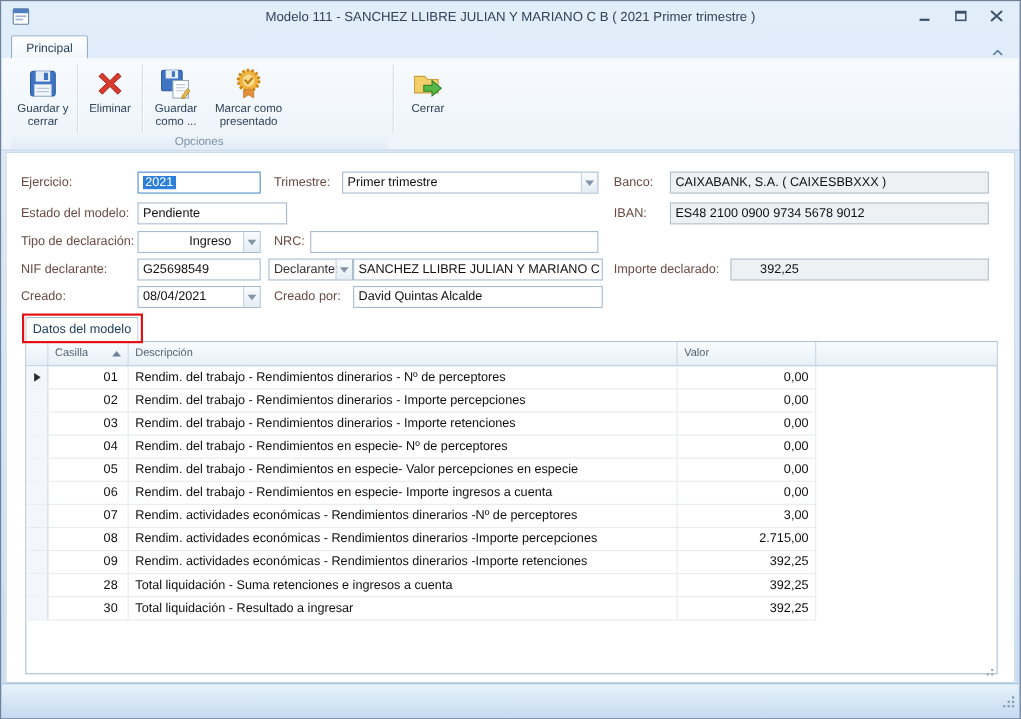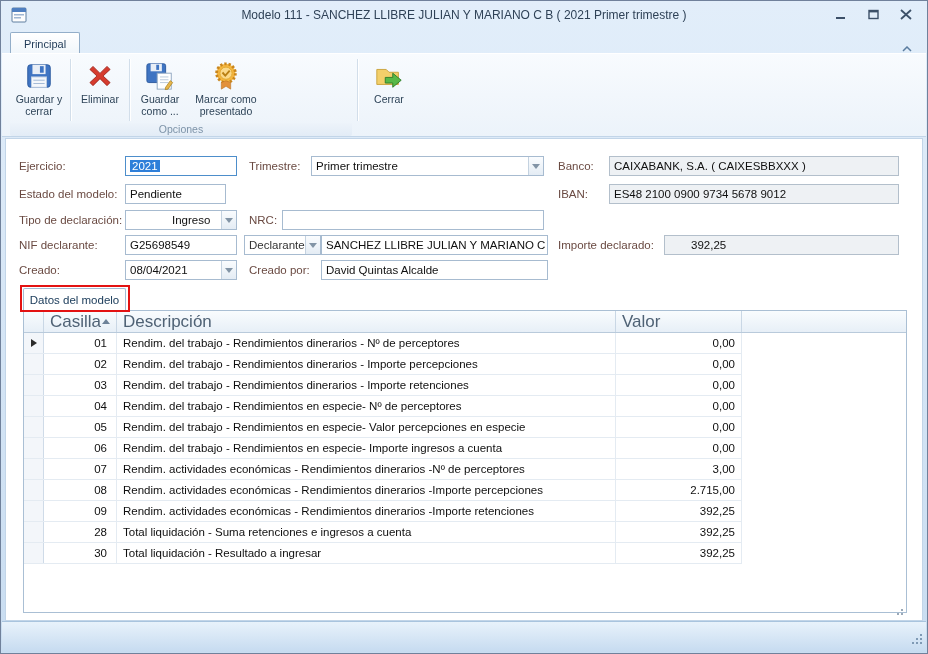--- a/index.html
+++ b/index.html
@@ -41,21 +41,21 @@
 
   
   .dtab{position:absolute;height:22px;display:flex;align-items:center;justify-content:center;font-size:11.5px;border:1px solid #a3bcd4;border-bottom:none;border-radius:2px 2px 0 0;cursor:default;}
   .dtab.active{top:287px;left:22px;width:103px;height:23px;background:#ffffff;color:#20405e;z-index:3;}
   .dtab.inactive{top:288px;left:126px;width:192px;background:linear-gradient(#eef4fa,#dce8f4);color:#33506b;}
   .annotation{position:absolute;left:19px;top:284px;width:110px;height:27px;border:2px solid #e31212;z-index:5;pointer-events:none;}
 
   
   .grid{position:absolute;left:22px;top:309px;width:884px;height:303px;background:#fff;border:1px solid #aabfd4;}
   .ghead{display:flex;height:22px;border-bottom:1px solid #b9cadb;background:linear-gradient(#f9fcfe,#e7eff7);}
-  .hc{border-right:1px solid #c9d7e5;display:flex;align-items:center;padding:0 6px;font-size:17px;color:#4f6275;height:100%;}
+  .hc{border-right:1px solid #c9d7e5;display:flex;align-items:center;padding:0 6px;font-size:10px;color:#4f6275;height:100%;}
   .hc-ind{width:20px;padding:0;}
   .hc-cas{width:73px;justify-content:space-between;}
   .hc-desc{width:499px;}
   .hc-val{width:126px;}
   .hc-fill{flex:1;border-right:none;}
   .sort-asc{width:0;height:0;border-left:4px solid transparent;border-right:4px solid transparent;border-bottom:5px solid #6d8299;}
   .grow{display:flex;height:21px;width:718px;border-bottom:1px solid #e4ebf2;}
   .gc{display:flex;align-items:center;font-size:11.5px;color:#0f0f0f;border-right:1px solid #e4ebf2;height:100%;overflow:hidden;white-space:nowrap;}
   .c-ind{width:20px;background:#f3f6fa;border-right:1px solid #cfdbe8;justify-content:center;}
   .c-cas{width:73px;justify-content:flex-end;padding-right:9px;}
@@ -194,21 +194,21 @@
     <span class="dd-btn">
         <i class="tri-down"></i>
       </span>
   </div>
   <span class="lbl" style="left:557px;top:159px;">Banco:</span>
   <div class="field gray" style="left:608px;top:155px;width:290px;">
     <span>CAIXABANK, S.A. ( CAIXESBBXXX )</span>
   </div>
 
   <span class="lbl" style="left:18px;top:187px;">Estado del modelo:</span>
-  <div class="field" style="left:124px;top:183px;width:101px;">
+  <div class="field" style="left:124px;top:183px;width:136px;">
     <span>Pendiente</span>
   </div>
   <span class="lbl" style="left:557px;top:187px;">IBAN:</span>
   <div class="field gray" style="left:608px;top:183px;width:290px;">
     <span>ES48 2100 0900 9734 5678 9012</span>
   </div>
 
   <span class="lbl" style="left:18px;top:213px;">Tipo de declaración:</span>
   <div class="field" style="left:124px;top:209px;width:112px;padding-right:18px;padding-left:46px;">
     <span>Ingreso</span>

